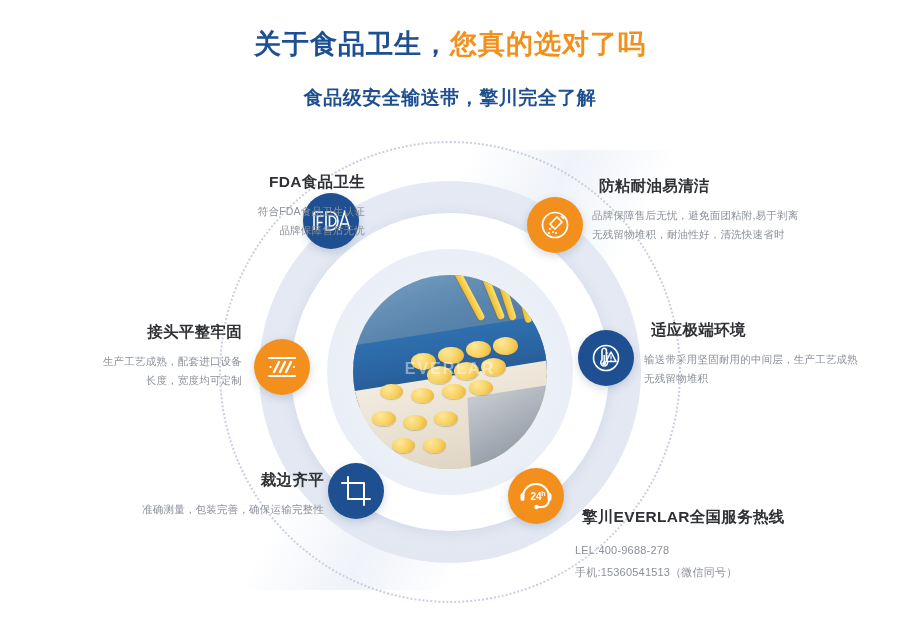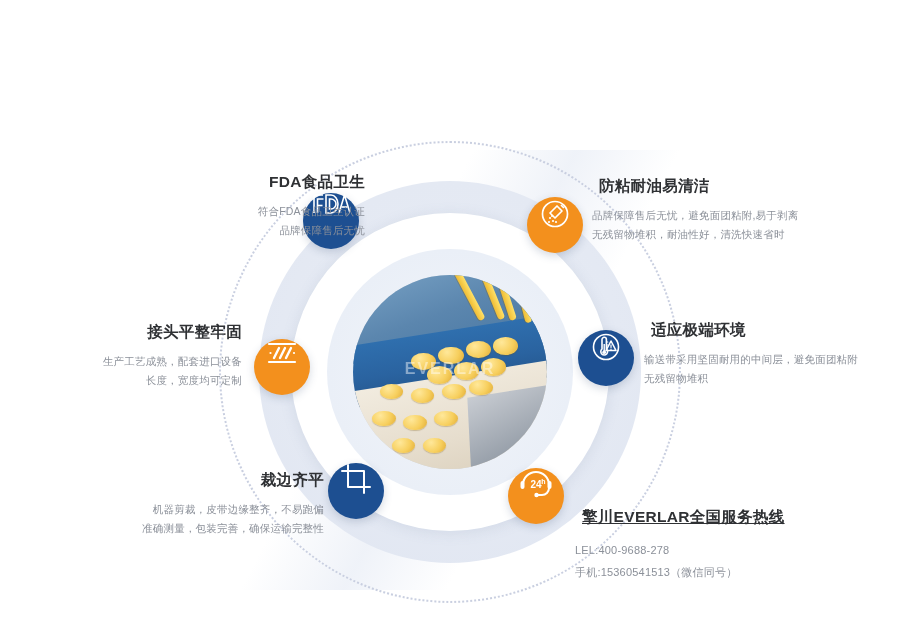--- a/index.html
+++ b/index.html
@@ -93,21 +93,21 @@
   .photo .wm{
     position:absolute;left:8%;top:44%;width:84%;
     text-align:center;font-size:16px;letter-spacing:2px;
     color:rgba(255,255,255,.45);font-weight:bold;
   }
 
   
   .node{position:absolute;}
   .icon{
     position:absolute;width:56px;height:56px;border-radius:50%;
-    display:flex;align-items:flex-start;justify-content:center;
+    display:flex;align-items:center;justify-content:center;
     box-shadow:0 3px 9px rgba(60,80,120,.22);
   }
   .icon.blue{background:#1D4F91;}
   .icon.orange{background:#F3901D;}
   .icon svg{display:block;}
 
   .txt{position:absolute;}
   .txt h3{
     margin:0 0 9px 7px;font-size:15.5px;font-weight:bold;color:#2f3134;
     letter-spacing:.3px;
@@ -125,28 +125,34 @@
   #n-clean .icon{left:527px;top:197px;}
   #n-clean .txt {left:592px;top:176px;width:300px;}
   #n-seam  .icon{left:254px;top:339px;}
   #n-seam  .txt {left:0px;  top:322px;width:242px;}
   #n-temp  .icon{left:578px;top:330px;}
   #n-temp  .txt {left:644px;top:320px;width:256px;}
   #n-cut   .icon{left:328px;top:463px;}
   #n-cut   .txt {left:8px;  top:470px;width:316px;}
   #n-hot   .icon{left:508px;top:468px;}
   #n-hot   .txt {left:575px;top:507px;width:325px;}
-  #n-hot h3{font-size:15.5px;margin-bottom:11px;text-decoration:underline;}
+  #n-hot h3{font-size:15.5px;margin-bottom:11px;}
   #n-hot p{font-size:11px;color:#8b9099;line-height:2.0;}
 </style>
 </head>
 <body>
 
 <div class="stage">
 
+  <div class="header">
+    <div class="title">
+      <span>关于食品卫生，</span><span class="accent">您真的选对了吗</span>
+    </div>
+    <div class="subtitle">食品级安全输送带，擎川完全了解</div>
+  </div>
 
   <div class="sheen"></div>
   <div class="ring-dotted"></div>
   <div class="ring-outer"></div>
   <div class="ring-white"></div>
   <div class="ring-inner-glow"></div>
 
   <div class="photo">
     <div class="sky"></div>
     <div class="belt"></div>
@@ -263,37 +269,36 @@
         <g fill="#ffffff">
           <circle cx="15.2" cy="22.2" r="1.9"></circle>
           <rect x="14.5" y="14" width="1.4" height="8"></rect>
           <rect x="21.4" y="14.5" width="1.2" height="3.4"></rect>
           <circle cx="22" cy="19.2" r="0.7"></circle>
         </g>
       </svg>
     </div>
     <div class="txt left">
       <h3>适应极端环境</h3>
-      <p>输送带采用坚固耐用的中间层，避免面团粘附</p>
+      <p>输送带采用坚固耐用的中间层，生产工艺成熟</p>
       <p>无残留物堆积</p>
     </div>
   </div>
 
   <div class="node" id="n-cut">
     <div class="icon blue">
       <svg width="32" height="32" viewBox="0 0 32 32">
         <g fill="none" stroke="#ffffff" stroke-width="2" stroke-linecap="round" stroke-linejoin="round">
           <path d="M8 2 V24 H30"></path>
           <path d="M2 8 H24 V30"></path>
         </g>
       </svg>
     </div>
     <div class="txt right">
       <h3>裁边齐平</h3>
-      <p>机器剪裁，皮带边缘整齐，不易跑偏</p>
       <p>准确测量，包装完善，确保运输完整性</p>
     </div>
   </div>
 
   <div class="node" id="n-hot">
     <div class="icon orange">
       <svg width="36" height="32" viewBox="0 0 36 32">
         <g fill="none" stroke="#ffffff" stroke-width="2" stroke-linecap="round">
           <path d="M5 17 a13 13 0 0 1 26 0"></path>
           <path d="M5 15 v4"></path>

